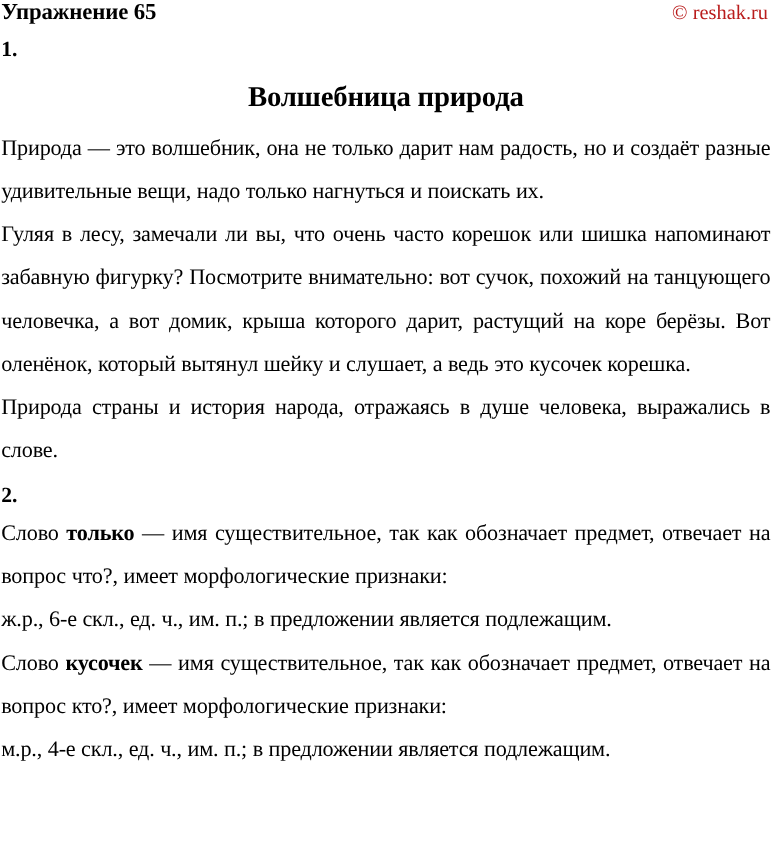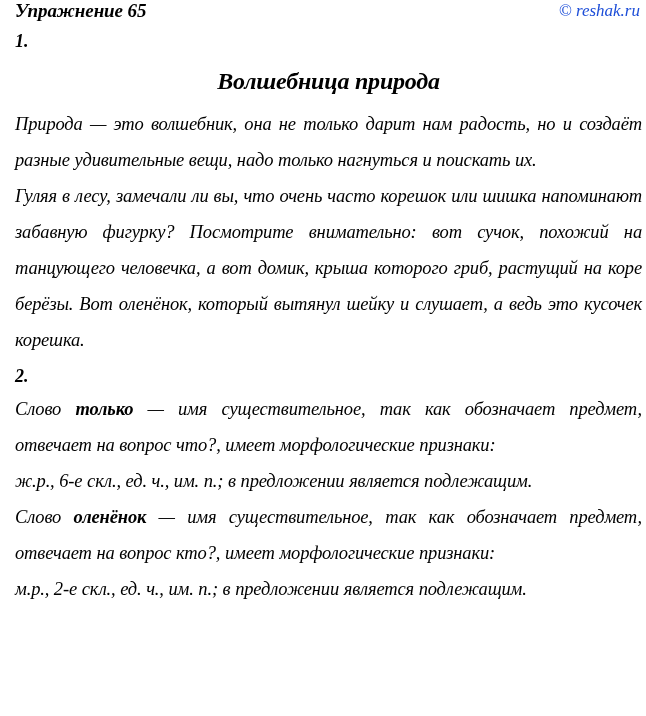--- a/index.html
+++ b/index.html
@@ -14,40 +14,39 @@
     font-family: "Liberation Serif", "DejaVu Serif", serif;
     color: #000000;
     overflow: hidden;
     position: relative;
   }
   .page {
     width: 646px;
     height: 716px;
     position: relative;
     box-sizing: border-box;
-    padding: 0 4px 0 15px;
-    font-style: italic;
+    padding: 0 4px 0 1px;
   }
   .header-row {
     display: flex;
     align-items: flex-start;
     justify-content: space-between;
     height: 26px;
     line-height: 22px;
   }
   .exercise-title {
     font-size: 19px;
     font-weight: bold;
     letter-spacing: -0.1px;
     white-space: nowrap;
   }
   .watermark {
     font-size: 17px;
     font-weight: normal;
-    color: #1d4ed8;
+    color: #b91c1c;
     white-space: nowrap;
     padding-right: 2px;
   }
   .task-number {
     font-size: 18px;
     font-weight: bold;
     line-height: 30px;
     height: 30px;
   }
   .doc-heading {
@@ -87,28 +86,29 @@
   <div class="task-number">1.</div>
 
   <div class="spacer-1"></div>
 
   <div class="doc-heading">Волшебница природа</div>
 
   <div class="spacer-2"></div>
 
   <p class="body-text">Природа — это волшебник, она не только дарит нам радость, но и создаёт разные удивительные вещи, надо только нагнуться и поискать их.</p>
 
-  <p class="body-text">Гуляя в лесу, замечали ли вы, что очень часто корешок или шишка напоминают забавную фигурку? Посмотрите внимательно: вот сучок, похожий на танцующего человечка, а вот домик, крыша которого гриб, растущий на коре берёзы. Вот оленёнок, который вытянул шейку и слушает, а ведь это кусочек корешка.</p>
+  <p class="body-text">Гуляя в лесу, замечали ли вы, что очень часто корешок или шишка напоминают забавную фигурку? Посмотрите внимательно: вот сучок, похожий на танцующего человечка, а вот домик, крыша которого дарит, растущий на коре берёзы. Вот оленёнок, который вытянул шейку и слушает, а ведь это кусочек корешка.</p>
 
+  <p class="body-text">Природа страны и история народа, отражаясь в душе человека, выражались в слове.</p>
 
   <div class="spacer-3"></div>
 
   <div class="task-number">2.</div>
 
   <p class="body-text"><span>Слово </span><b>только</b><span> — имя существительное, так как обозначает предмет, отвечает на вопрос что?, имеет морфологические признаки:</span></p>
 
   <p class="body-text">ж.р., 6-е скл., ед. ч., им. п.; в предложении является подлежащим.</p>
 
-  <p class="body-text"><span>Слово </span><b>оленёнок</b><span> — имя существительное, так как обозначает предмет, отвечает на вопрос кто?, имеет морфологические признаки:</span></p>
+  <p class="body-text"><span>Слово </span><b>кусочек</b><span> — имя существительное, так как обозначает предмет, отвечает на вопрос кто?, имеет морфологические признаки:</span></p>
 
-  <p class="body-text">м.р., 2-е скл., ед. ч., им. п.; в предложении является подлежащим.</p>
+  <p class="body-text">м.р., 4-е скл., ед. ч., им. п.; в предложении является подлежащим.</p>
 
 </div>
 
 </body></html>

